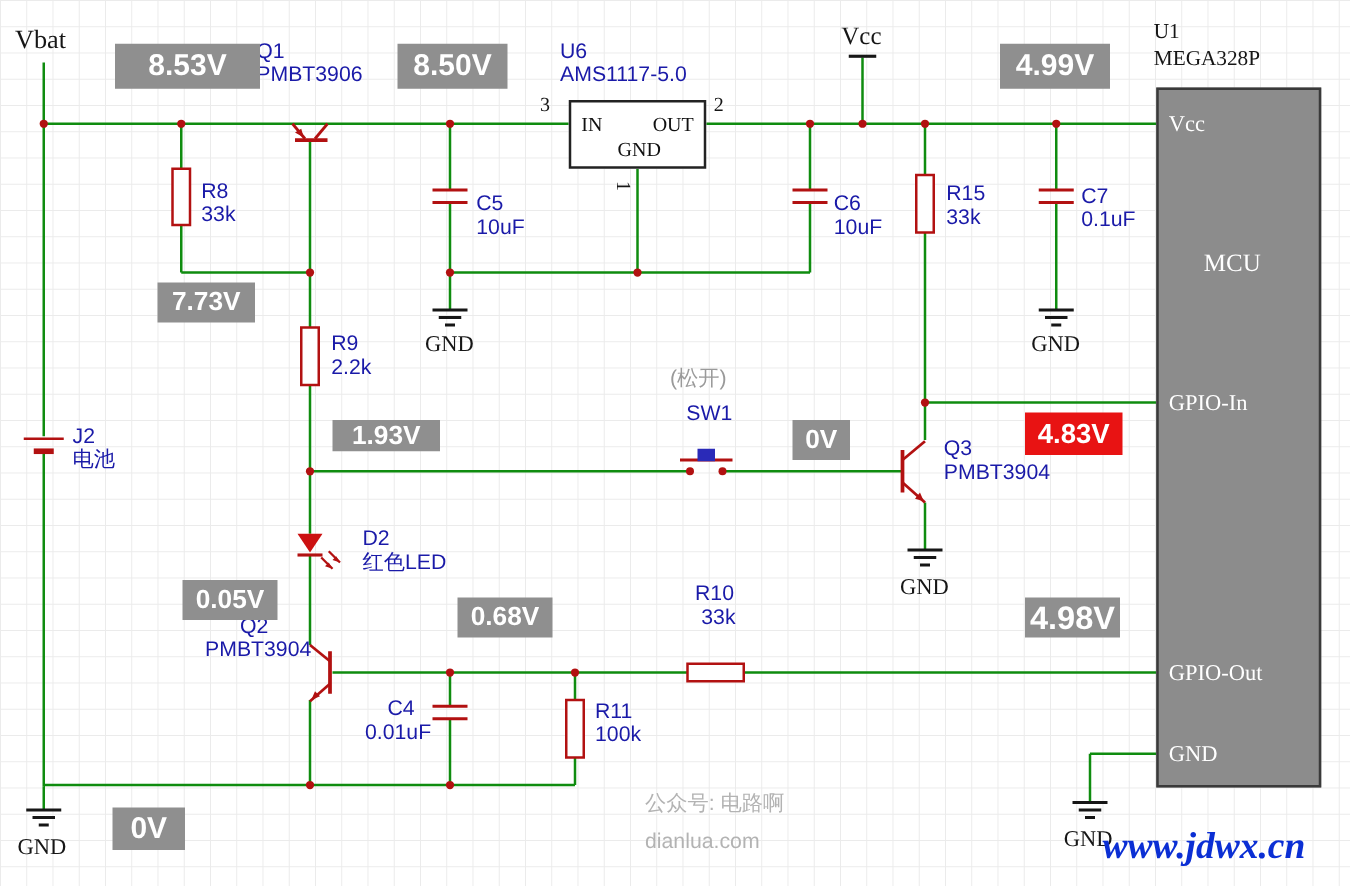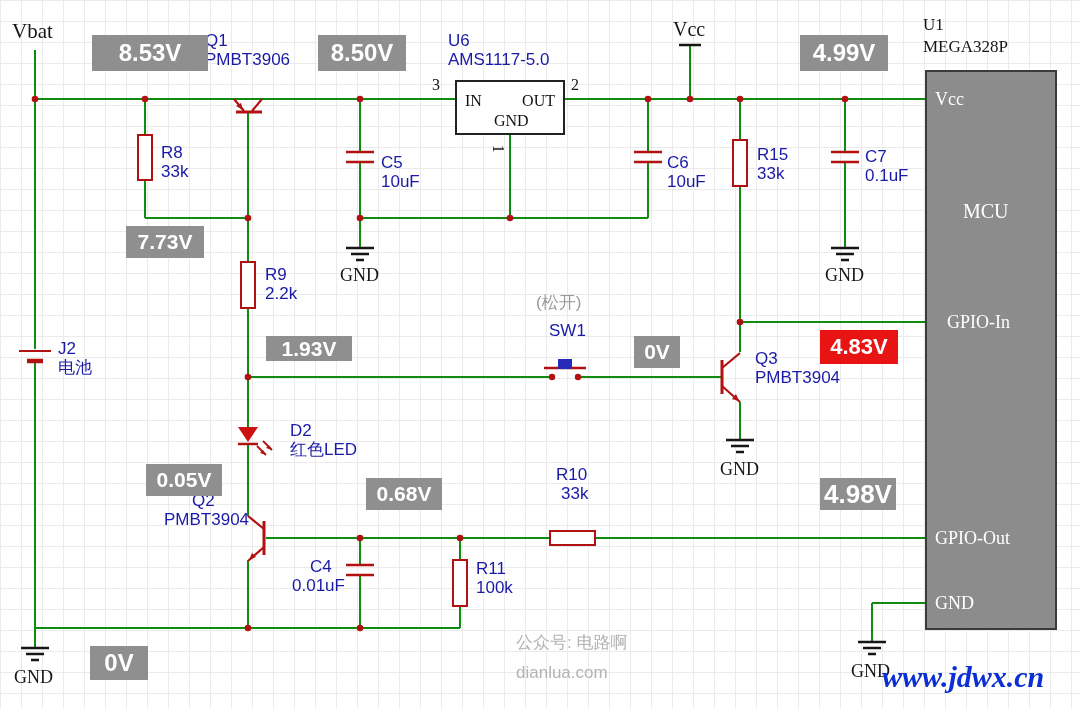--- a/index.html
+++ b/index.html
@@ -169,21 +169,21 @@
 
   <div class="u6box">
     <span class="pin" style="left:8px;top:10px;">IN</span>
     <span class="pin" style="right:8px;top:10px;">OUT</span>
     <span class="pin" style="left:37px;top:30px;">GND</span>
   </div>
 
   <div class="mcu">
     <span class="pin" style="left:8px;top:17px;">Vcc</span>
     <span class="pin" style="left:36px;top:128px;font-size:20px;">MCU</span>
-    <span class="pin" style="left:20px;top:240px;">GPIO-In</span>
+    <span class="pin" style="left:8px;top:240px;">GPIO-In</span>
     <span class="pin" style="left:8px;top:456px;">GPIO-Out</span>
     <span class="pin" style="left:8px;top:521px;">GND</span>
   </div>
 
   <div class="txt serif" style="left:12px;top:20px;font-size:21px;">Vbat</div>
   <div class="txt serif" style="left:673px;top:18px;font-size:20px;">Vcc</div>
   <div class="txt serif" style="left:14px;top:668px;font-size:18px;">GND</div>
   <div class="txt serif" style="left:340px;top:266px;font-size:18px;">GND</div>
   <div class="txt serif" style="left:825px;top:266px;font-size:18px;">GND</div>
   <div class="txt serif" style="left:720px;top:460px;font-size:18px;">GND</div>

